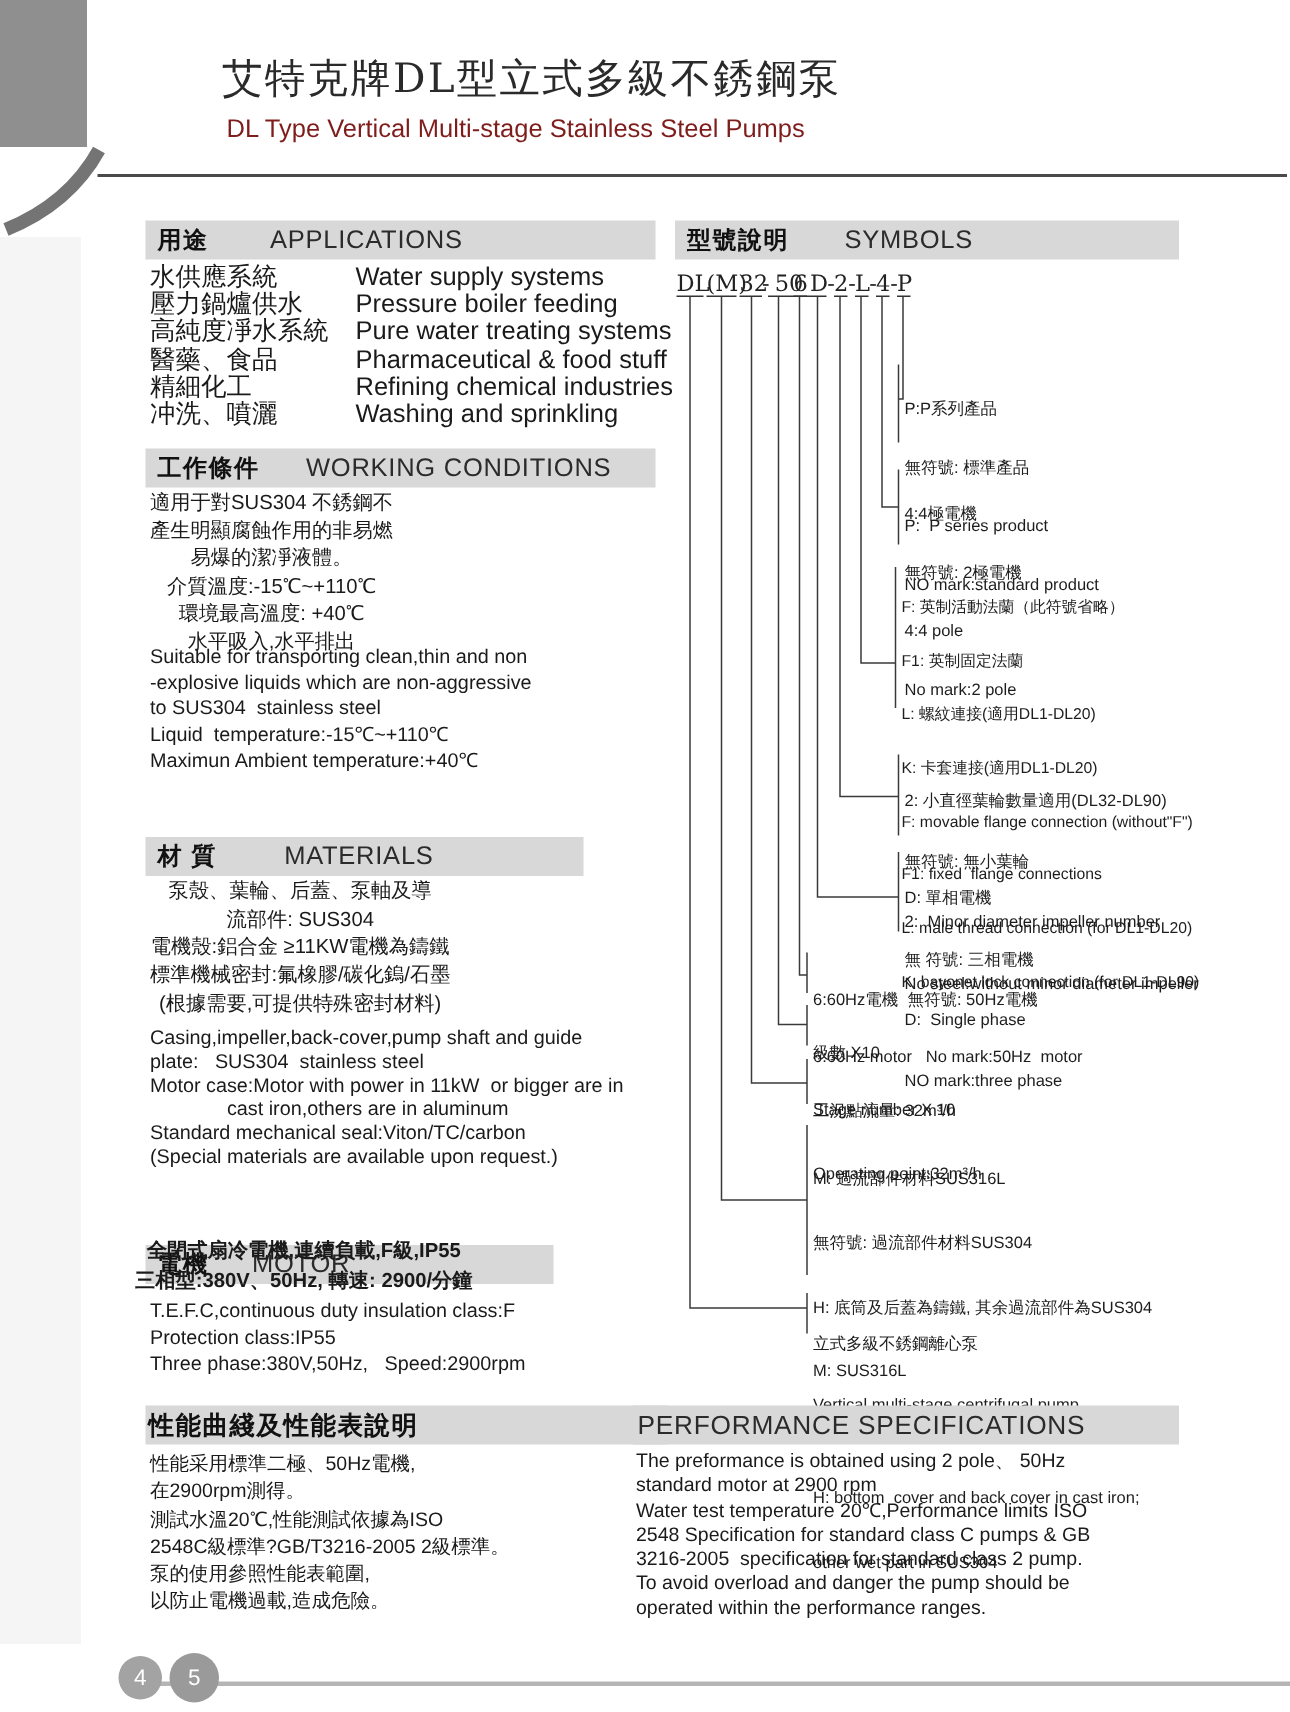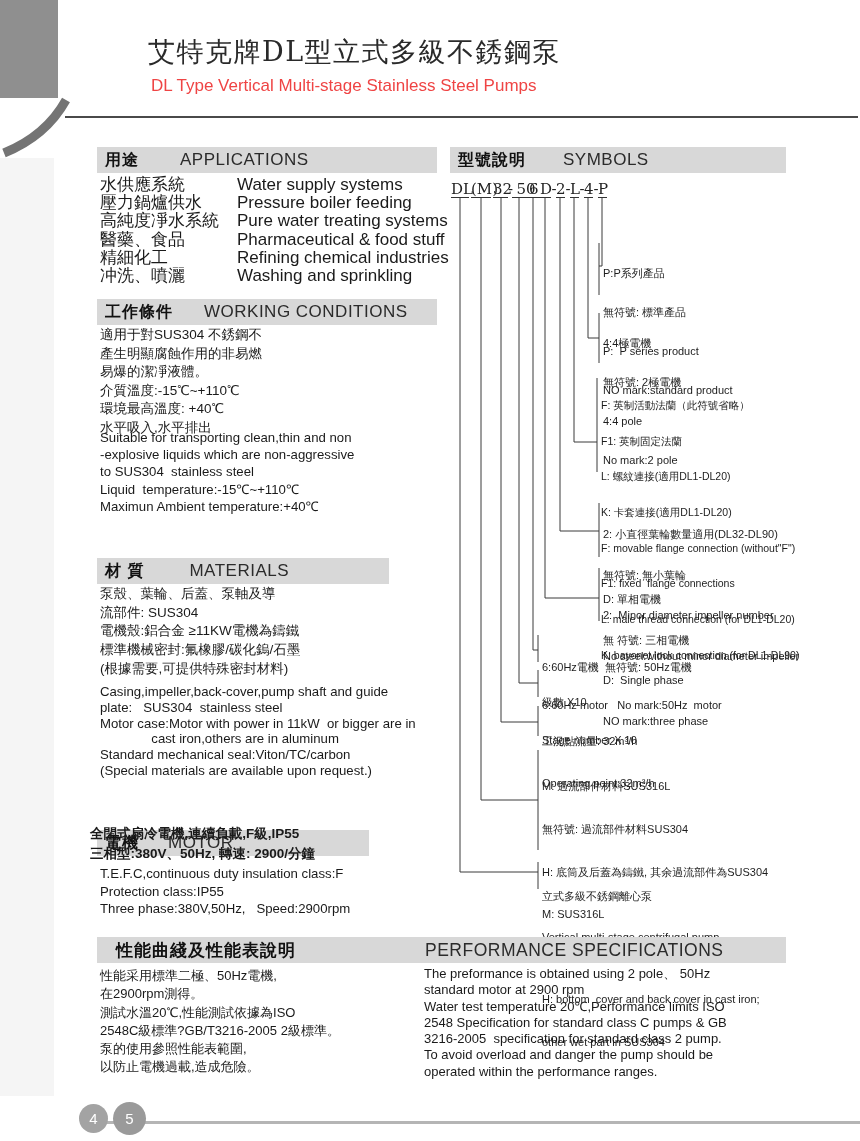--- a/index.html
+++ b/index.html
@@ -2,33 +2,33 @@
 <html><head>
 <meta charset="utf-8">
 <style>
   html,body{margin:0;padding:0;background:#ffffff;}
   .page{position:relative;width:860px;height:1141px;background:#ffffff;overflow:hidden;
         font-family:"Liberation Sans",sans-serif;color:#1a1a1a;}
   .abs{position:absolute;}
   .line{white-space:pre;}
   .doc-title-zh{position:absolute;left:148px;top:34px;font-family:"DejaVu Serif",serif;
         font-size:27px;letter-spacing:1.5px;color:#2a2a2a;}
-  .doc-title-en{position:absolute;left:151px;top:76px;font-size:17px;color:#ef4444;}
+  .doc-title-en{position:absolute;left:151px;top:76px;font-size:17px;color:#7f1d1d;}
   .rule{position:absolute;left:65px;top:116px;width:793px;height:2px;background:#4a4a4a;}
   .hbar{position:absolute;height:26px;background:#d8d8d8;display:flex;align-items:center;
         padding-left:8px;box-sizing:border-box;}
   .h-zh{font-weight:bold;font-size:16px;color:#111;letter-spacing:1px;white-space:pre;}
   .h-en{font-size:17px;color:#2b2b2b;letter-spacing:0.5px;white-space:pre;}
   .tlines{position:absolute;left:0;top:0;}
   .codeseg{position:absolute;top:180px;height:17px;font-family:"DejaVu Serif",serif;
         font-size:15px;color:#222;text-align:center;}
   .u{border-bottom:1px solid #333;}
   .ann{position:absolute;font-size:11px;line-height:13px;color:#1d1d1d;white-space:pre;}
   .ann.small{font-size:10.5px;line-height:11.9px;}
-  .body-zh{font-size:13.5px;}
+  .body-zh{font-size:13.5px;text-align:center;}
   .body-en{font-size:13.2px;}
   .app-row{display:flex;font-size:17px;line-height:18.2px;}
   .app-zh{width:137px;white-space:pre;}
   .app-en{white-space:pre;}
   .badge{position:absolute;border-radius:50%;color:#fff;display:flex;align-items:center;
         justify-content:center;font-size:15px;}
   .leftstrip{position:absolute;left:0;top:158px;width:54px;height:938px;background:#f5f5f5;}
 </style>
 </head>
 <body>
@@ -230,21 +230,21 @@
     <div>M: SUS316L</div>
     <div>No mark: SUS304</div>
     <div>H: bottom  cover and back cover in cast iron;</div>
     <div>other wet part in SUS304</div>
   </div>
   <div class="ann" style="left:542px;top:863px;line-height:13.5px;">
     <div>立式多級不銹鋼離心泵</div>
     <div>Vertical multi-stage centrifugal pump</div>
   </div>
 
-  <div class="hbar" style="left:97px;top:937px;width:348px;padding-left:19px;">
+  <div class="hbar" style="left:97px;top:937px;width:348px;padding-left:2px;">
     <span class="h-zh" style="font-size:17px;">性能曲綫及性能表說明</span>
   </div>
   <div class="hbar" style="left:422px;top:937px;width:364px;padding-left:3px;">
     <span class="h-en" style="font-size:17.5px;">PERFORMANCE SPECIFICATIONS</span>
   </div>
   <div class="abs" style="left:100px;top:967px;font-size:13px;line-height:18.3px;">
     <div class="line">性能采用標準二極、50Hz電機,</div>
     <div class="line">在2900rpm測得。</div>
     <div class="line">測試水溫20℃,性能測試依據為ISO</div>
     <div class="line">2548C級標準?GB/T3216-2005 2級標準。</div>

